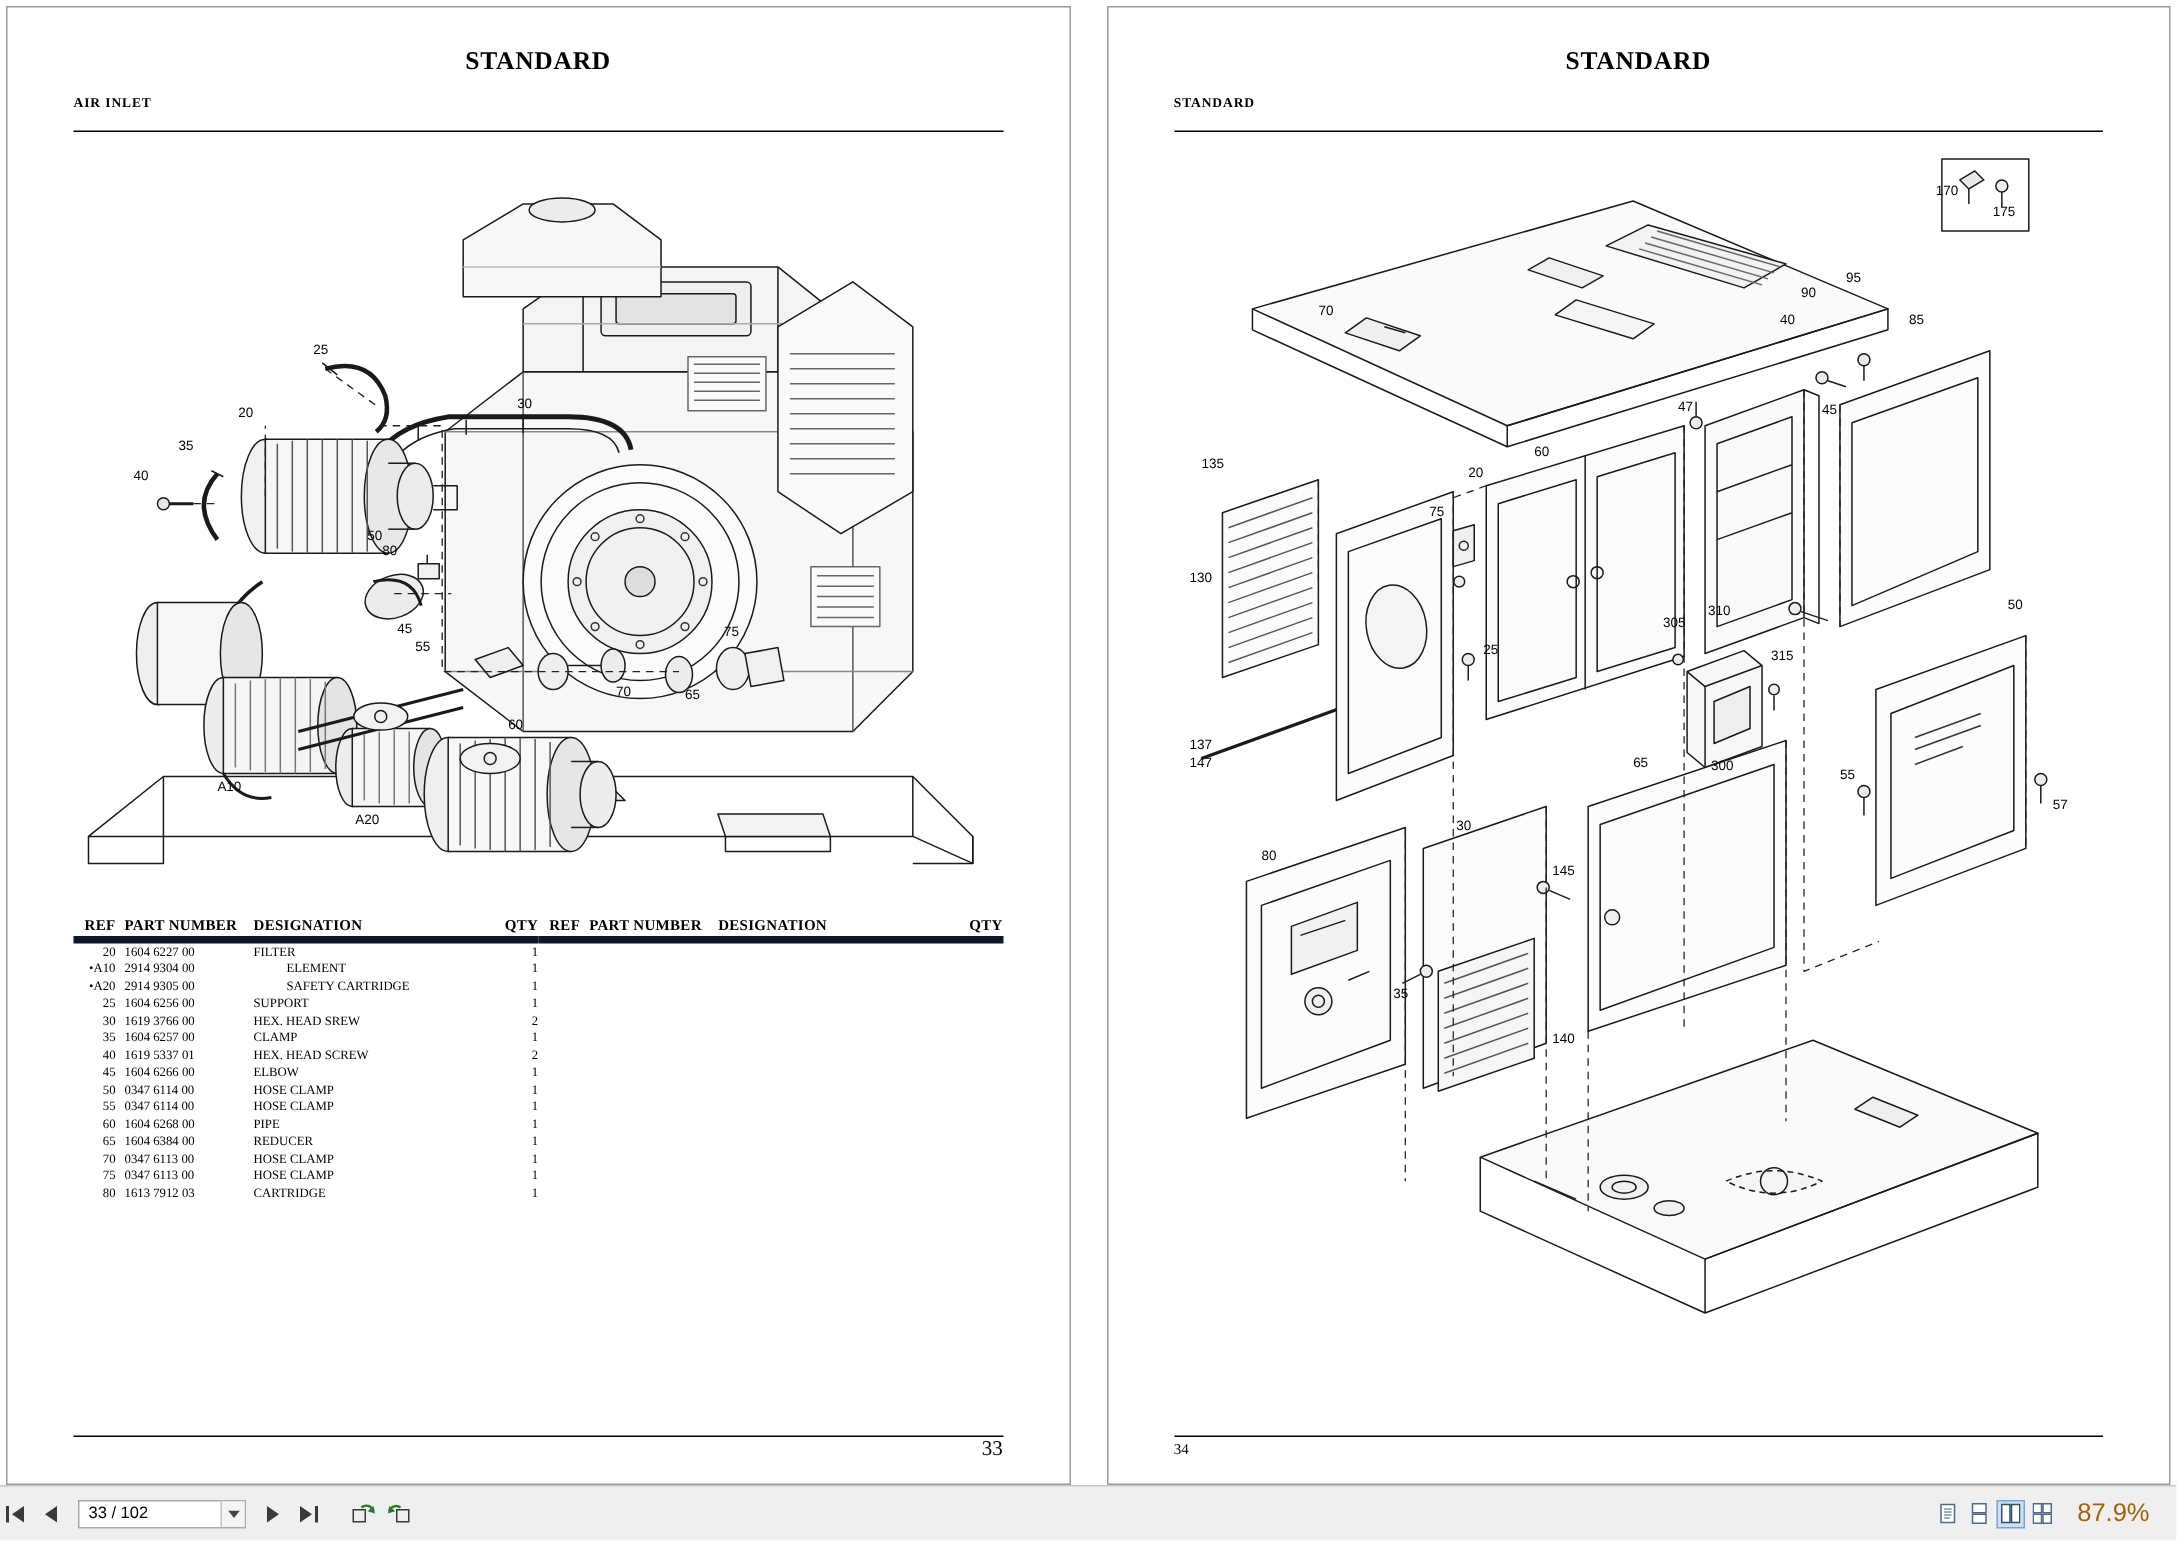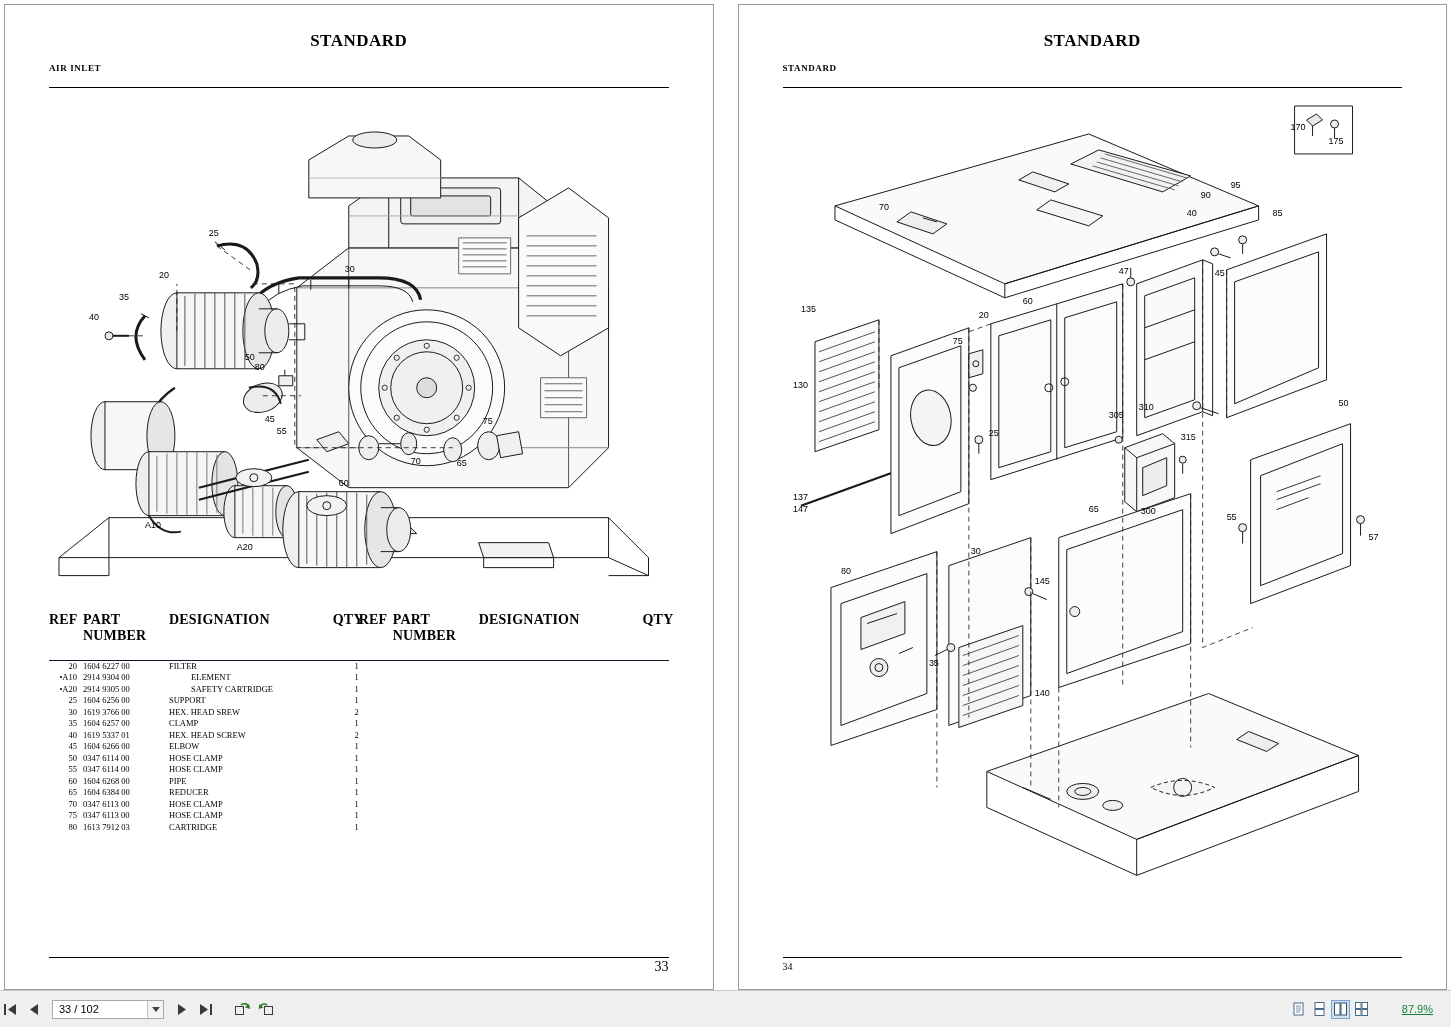--- a/index.html
+++ b/index.html
@@ -66,23 +66,23 @@
     display: flex;
     flex-direction: row;
     font-family: "Liberation Serif", serif;
     font-size: 8.5px;
     margin-top: 4px;
   }
   .parts-col { width: 50%; }
   .parts-head {
     display: flex;
     font-weight: bold;
-    font-size: 14px;
-    border-bottom: 1px solid #0f172a;
-    padding-bottom: 16px;
+    font-size: 10px;
+    border-bottom: 5px solid #0f172a;
+    padding-bottom: 1px;
     letter-spacing: 0.2px;
   }
   .parts-row {
     display: flex;
     line-height: 11.5px;
   }
   .c-ref { width: 34px; text-align: right; padding-right: 6px; }
   .c-pn  { width: 86px; }
   .c-des { flex: 1; }
   .c-qty { width: 26px; text-align: right; }
@@ -150,23 +150,22 @@
     width: 16px; height: 17px;
     display: flex; align-items: center; justify-content: center;
     border-left: 1px solid #c3c3c3;
     background: #f4f4f4;
   }
   .tb-sep { width: 10px; }
   .zoom-label {
     position: absolute;
     right: 18px;
     font-family: "Liberation Sans", sans-serif;
-    font-size: 11px;
-    color: #15803d;
-    text-decoration: underline;
+    font-size: 17px;
+    color: #a16207;
   }
   .view-group {
     position: absolute;
     right: 80px;
     display: flex;
     gap: 2px;
     align-items: center;
   }
   .view-btn {
     width: 19px; height: 19px;

